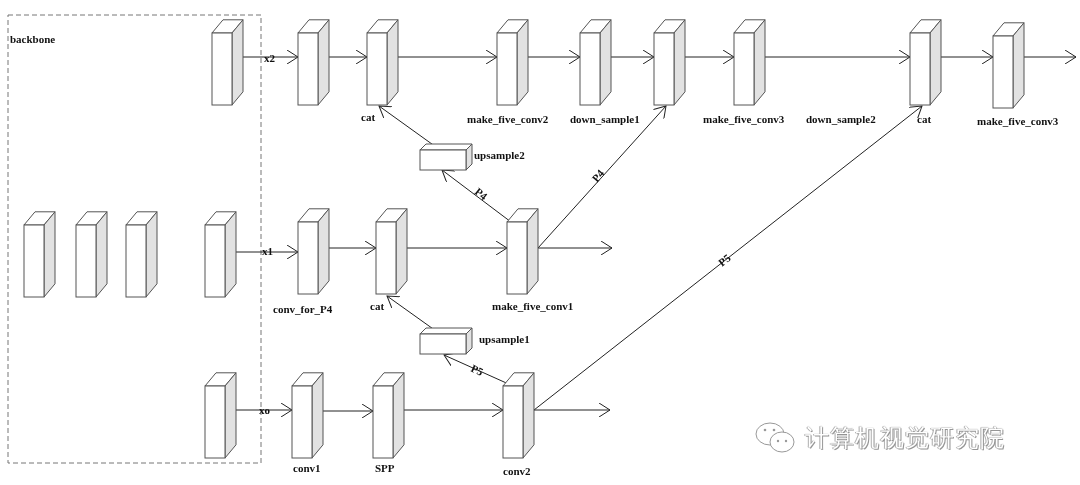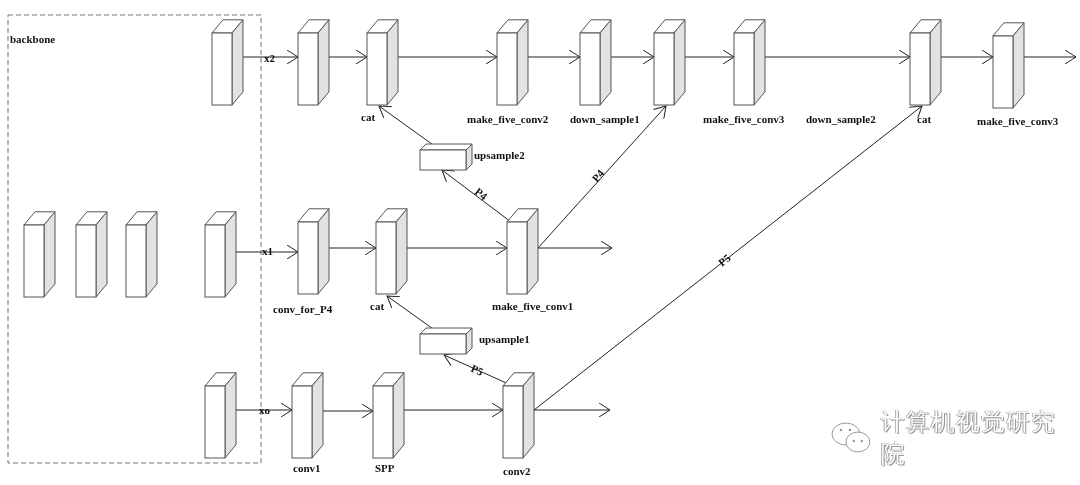--- a/index.html
+++ b/index.html
@@ -4,21 +4,21 @@
 <style>
   html, body { margin: 0; padding: 0; background: #ffffff; }
   body { width: 1080px; height: 485px; overflow: hidden; position: relative; }
   #diagram { position: absolute; left: 0; top: 0; width: 1080px; height: 485px; }
   .lbl { font-family: "Liberation Serif", serif; font-weight: bold; font-size: 11px; fill: #111; }
   .edge { stroke: #222; stroke-width: 1; fill: none; }
   .front { fill: #ffffff; stroke: #555; stroke-width: 1; }
   .side { fill: #e2e2e2; stroke: #555; stroke-width: 1; }
   .top { fill: #ffffff; stroke: #555; stroke-width: 1; }
   .backbone-box { fill: none; stroke: #777; stroke-width: 1; stroke-dasharray: 5,3; }
-  .watermark { position: absolute; left: 829px; top: 418px; height: 40px; display: flex; align-items: center; gap: 6px; }
+  .watermark { position: absolute; left: 753px; top: 418px; height: 40px; display: flex; align-items: center; gap: 6px; }
   .wm-text { font-family: "DejaVu Sans", sans-serif; font-size: 24px; color: #ffffff; letter-spacing: 1px;
     text-shadow: 0 0 1px #777, 1px 1px 0 #999, -1px 0 0 #bbb; }
 </style>
 </head>
 <body>
 
 <svg id="diagram" viewBox="0 0 1080 485" xmlns="http://www.w3.org/2000/svg">
   <defs>
     <marker id="arr" markerWidth="12" markerHeight="14" refX="11" refY="7" orient="auto" markerUnits="userSpaceOnUse">
       <path d="M0,0 L11,7 L0,14" fill="none" stroke="#222" stroke-width="1"></path>

